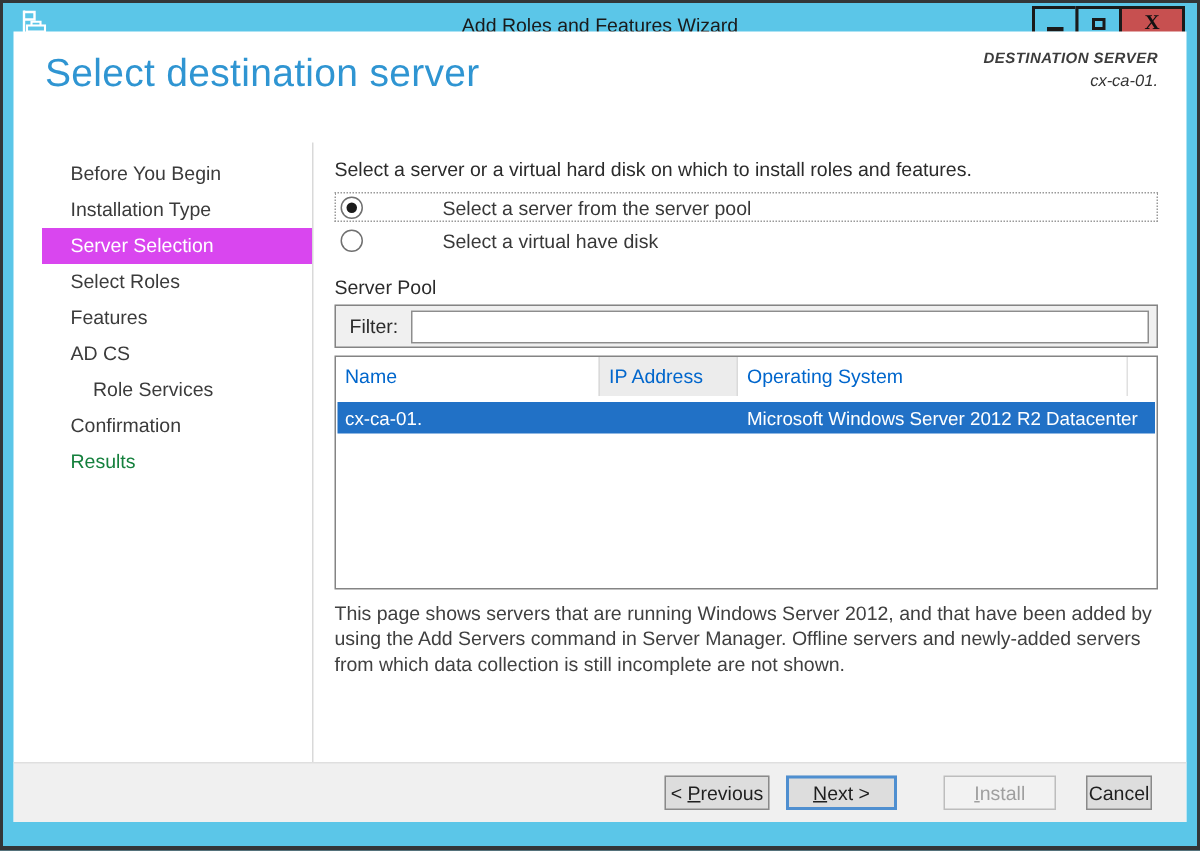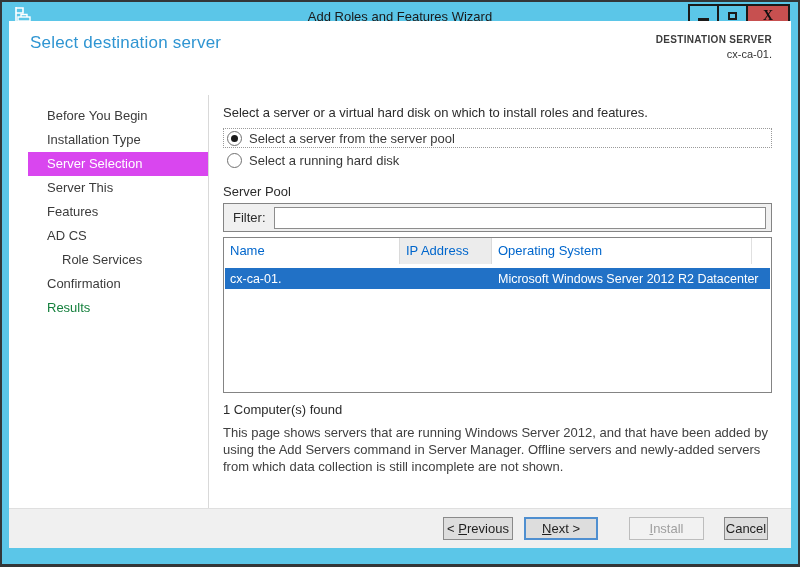--- a/index.html
+++ b/index.html
@@ -34,43 +34,43 @@
   .glyph-max { width:9px; height:8px; border:2px solid #1a1a1a; box-sizing:border-box; background:transparent; }
   .glyph-close { font-weight:bold; font-size:14px; color:#111; line-height:1; font-family:"Liberation Serif",serif; }
   
   .content {
     position:relative; background:#ffffff; height:527px;
     box-sizing:border-box; overflow:hidden;
   }
   .page-header { position:relative; height:74px; }
   .page-title {
     position:absolute; left:21px; top:12px;
-    font-size:17px; font-weight:400; color:#2f95d2; letter-spacing:.2px;
-  }
-  .dest-block { position:absolute; right:19px; top:13px; text-align:right; }
+    font-size:26px; font-weight:400; color:#2f95d2; letter-spacing:.2px;
+  }
+  .dest-block { position:absolute; right:19px; top:13px; text-align:right;font-style:italic; }
   .dest-label { font-size:10px; font-weight:bold; color:#3c3c3c; letter-spacing:.3px; }
   .dest-server { font-size:11px; color:#333; margin-top:3px; }
   
   .sidebar {
     position:absolute; left:0; top:74px; bottom:39px; width:199px;
     border-right:1px solid #d9d9d9; padding-top:9px; box-sizing:content-box;
   }
   .side-item {
     height:24px; line-height:24px; margin-left:19px; padding-left:19px;
     color:#3b3b3b; cursor:default; white-space:nowrap;
   }
   .side-item.active { background:#d946ef; color:#ffffff; }
   .side-item.indent { padding-left:34px; }
   .side-item.disabled { color:#15803d; }
   
   .main { position:absolute; left:214px; top:74px; width:549px; }
   .intro { margin-top:10px; color:#2b2b2b; }
   .radio-row {
     margin-top:8px; height:20px; display:flex; align-items:center;
-    border:1px dotted transparent; box-sizing:border-box;
+    border:1px dotted transparent; box-sizing:border-box;gap:46px;
   }
   .radio-row.focused { border-color:#9a9a9a; }
   .radio-row + .radio-row { margin-top:2px; }
   .radio-circle {
     width:13px; height:13px; border:1px solid #707070; border-radius:50%;
     background:#fff; margin:0 7px 0 3px; position:relative; flex:0 0 auto;
   }
   .radio-circle.checked::after {
     content:""; position:absolute; left:3px; top:3px; width:7px; height:7px;
     border-radius:50%; background:#1a1a1a;
@@ -164,39 +164,39 @@
       <div class="dest-block">
         <div class="dest-label">DESTINATION SERVER</div>
         <div class="dest-server">cx-ca-01.</div>
       </div>
     </div>
 
     <nav class="sidebar">
       <div class="side-item">Before You Begin</div>
       <div class="side-item">Installation Type</div>
       <div class="side-item active">Server Selection</div>
-      <div class="side-item">Server This</div>
+      <div class="side-item">Select Roles</div>
       <div class="side-item">Features</div>
       <div class="side-item">AD CS</div>
       <div class="side-item indent">Role Services</div>
       <div class="side-item">Confirmation</div>
       <div class="side-item disabled">Results</div>
     </nav>
 
     <main class="main">
 
       <div class="intro">Select a server or a virtual hard disk on which to install roles and features.</div>
 
       <div class="radio-row focused">
         <span class="radio-circle checked"></span>
         <span>Select a server from the server pool</span>
       </div>
       <div class="radio-row">
         <span class="radio-circle"></span>
-        <span>Select a running hard disk</span>
+        <span>Select a virtual have disk</span>
       </div>
 
       <div class="pool-label">Server Pool</div>
 
       <div class="filter-box">
         <span class="filter-label">Filter:</span>
         <input class="filter-input" type="text" value="" style="">
       </div>
 
       <div class="server-table">
@@ -206,21 +206,20 @@
           <div class="th th-os">Operating System</div>
           <div class="th th-spacer"></div>
         </div>
         <div class="trow selected">
           <div class="td td-name">cx-ca-01.</div>
           <div class="td td-ip"></div>
           <div class="td td-os">Microsoft Windows Server 2012 R2 Datacenter</div>
         </div>
       </div>
 
-      <div class="count-text">1 Computer(s) found</div>
 
       <div class="page-desc">This page shows servers that are running Windows Server 2012, and that have been added by using the Add Servers command in Server Manager. Offline servers and newly-added servers from which data collection is still incomplete are not shown.</div>
 
     </main>
 
     <div class="footer">
       <button class="btn btn-previous">
         <span class="pre">&lt; </span>
           <span class="mn">P</span>
           <span>revious</span>

